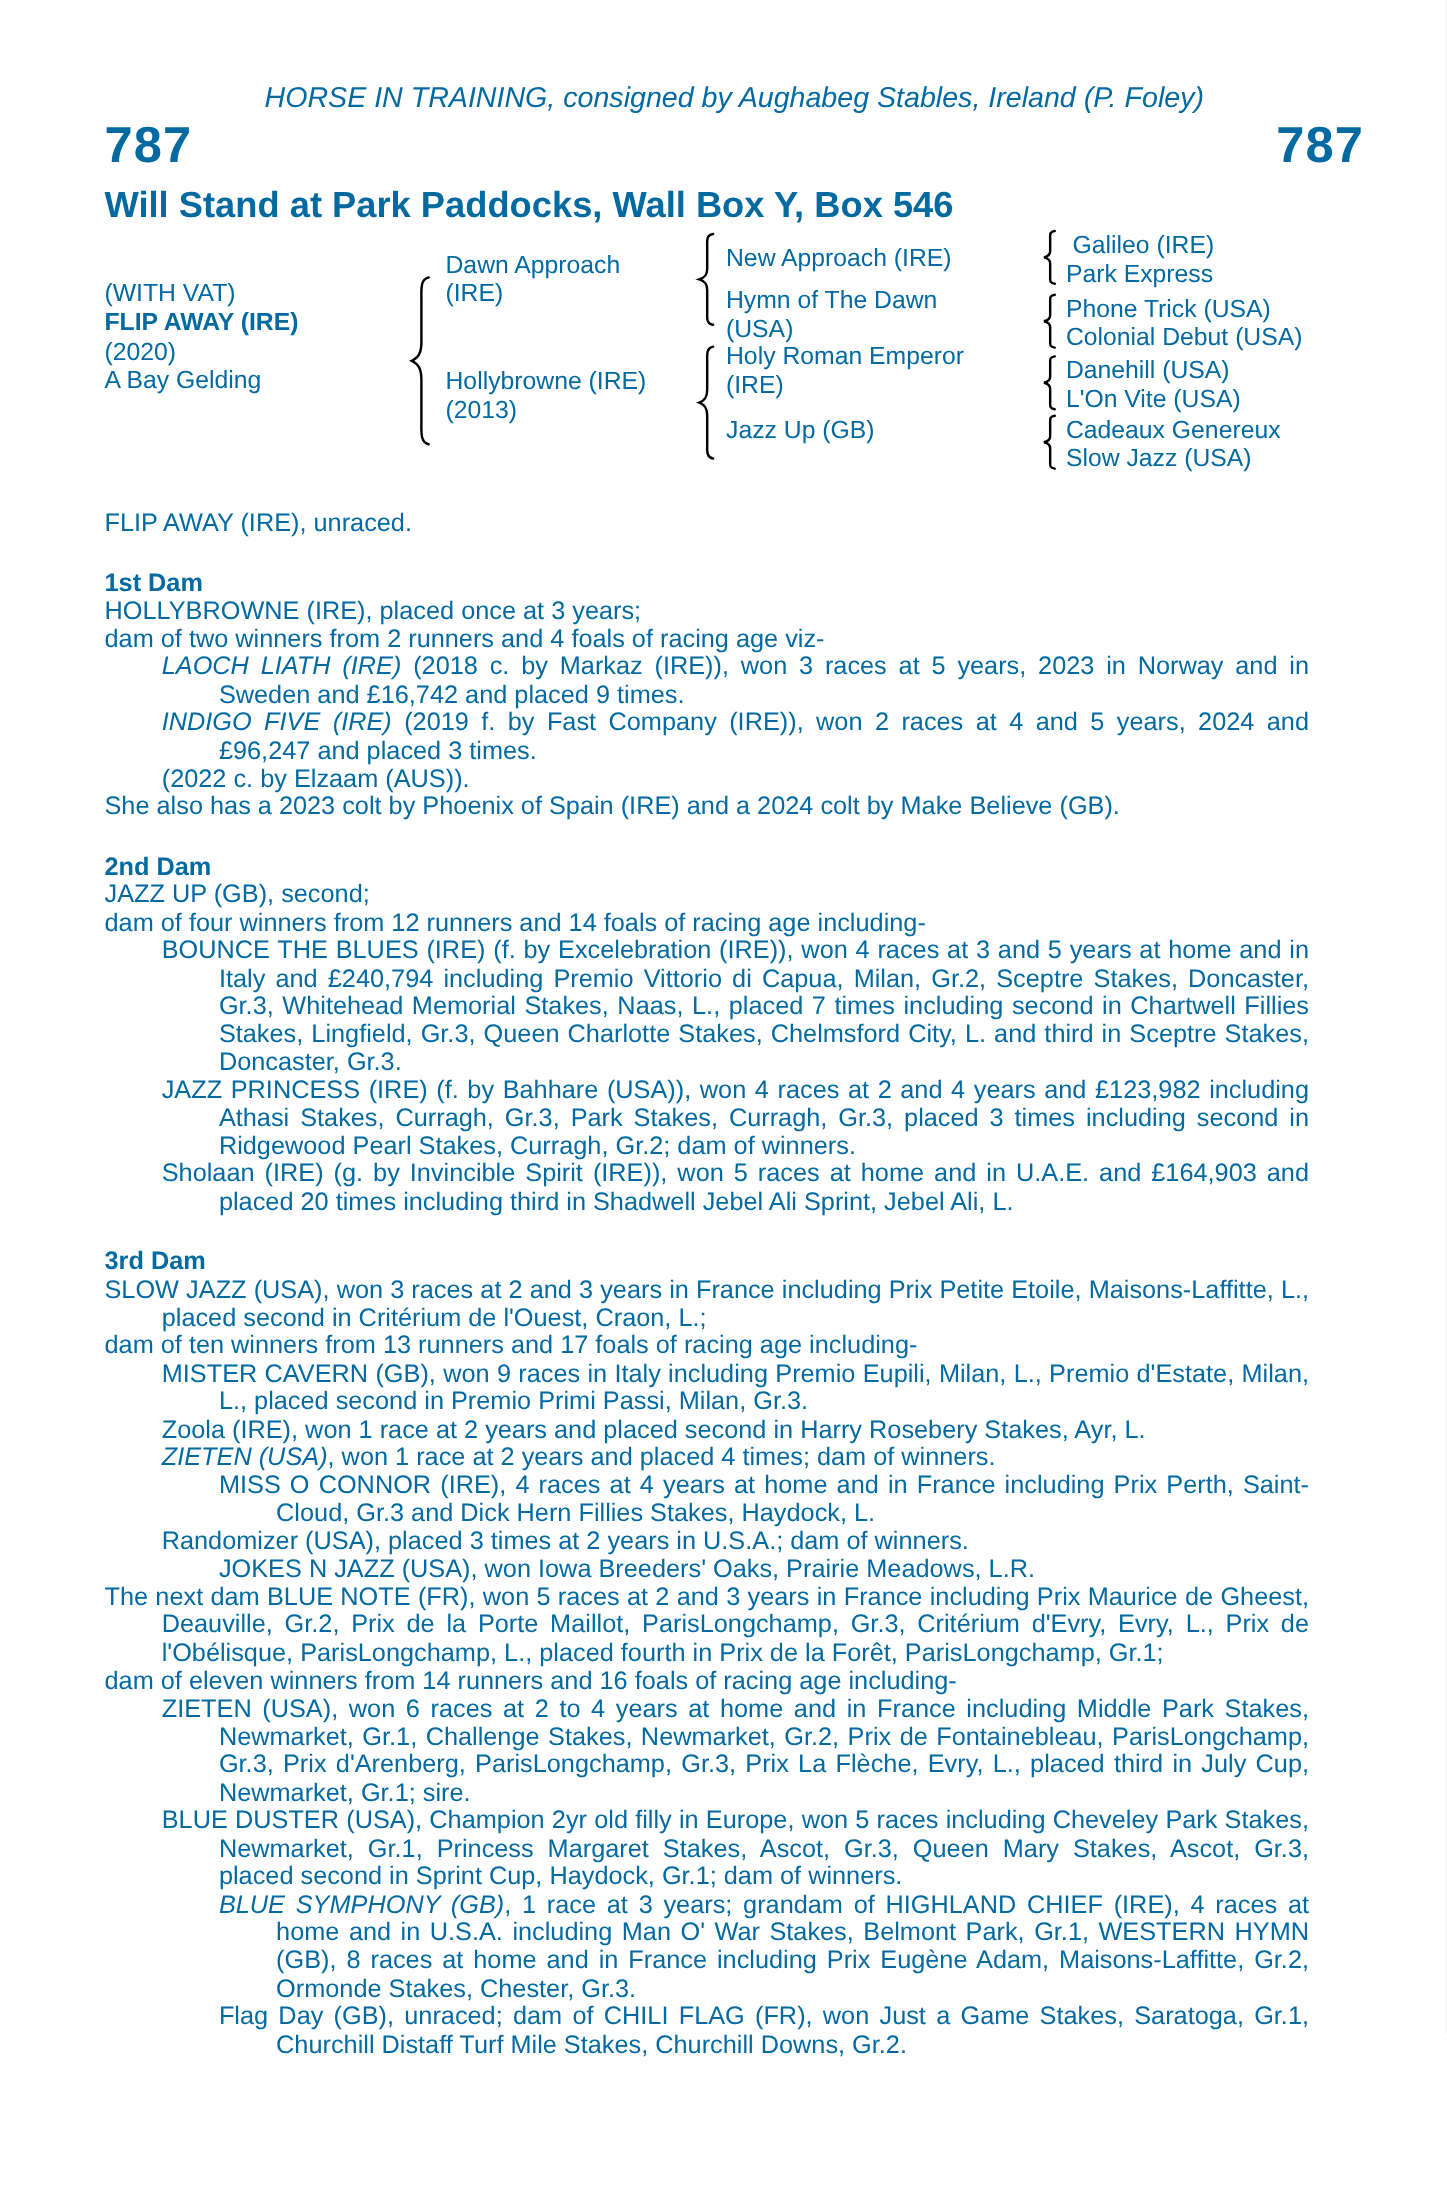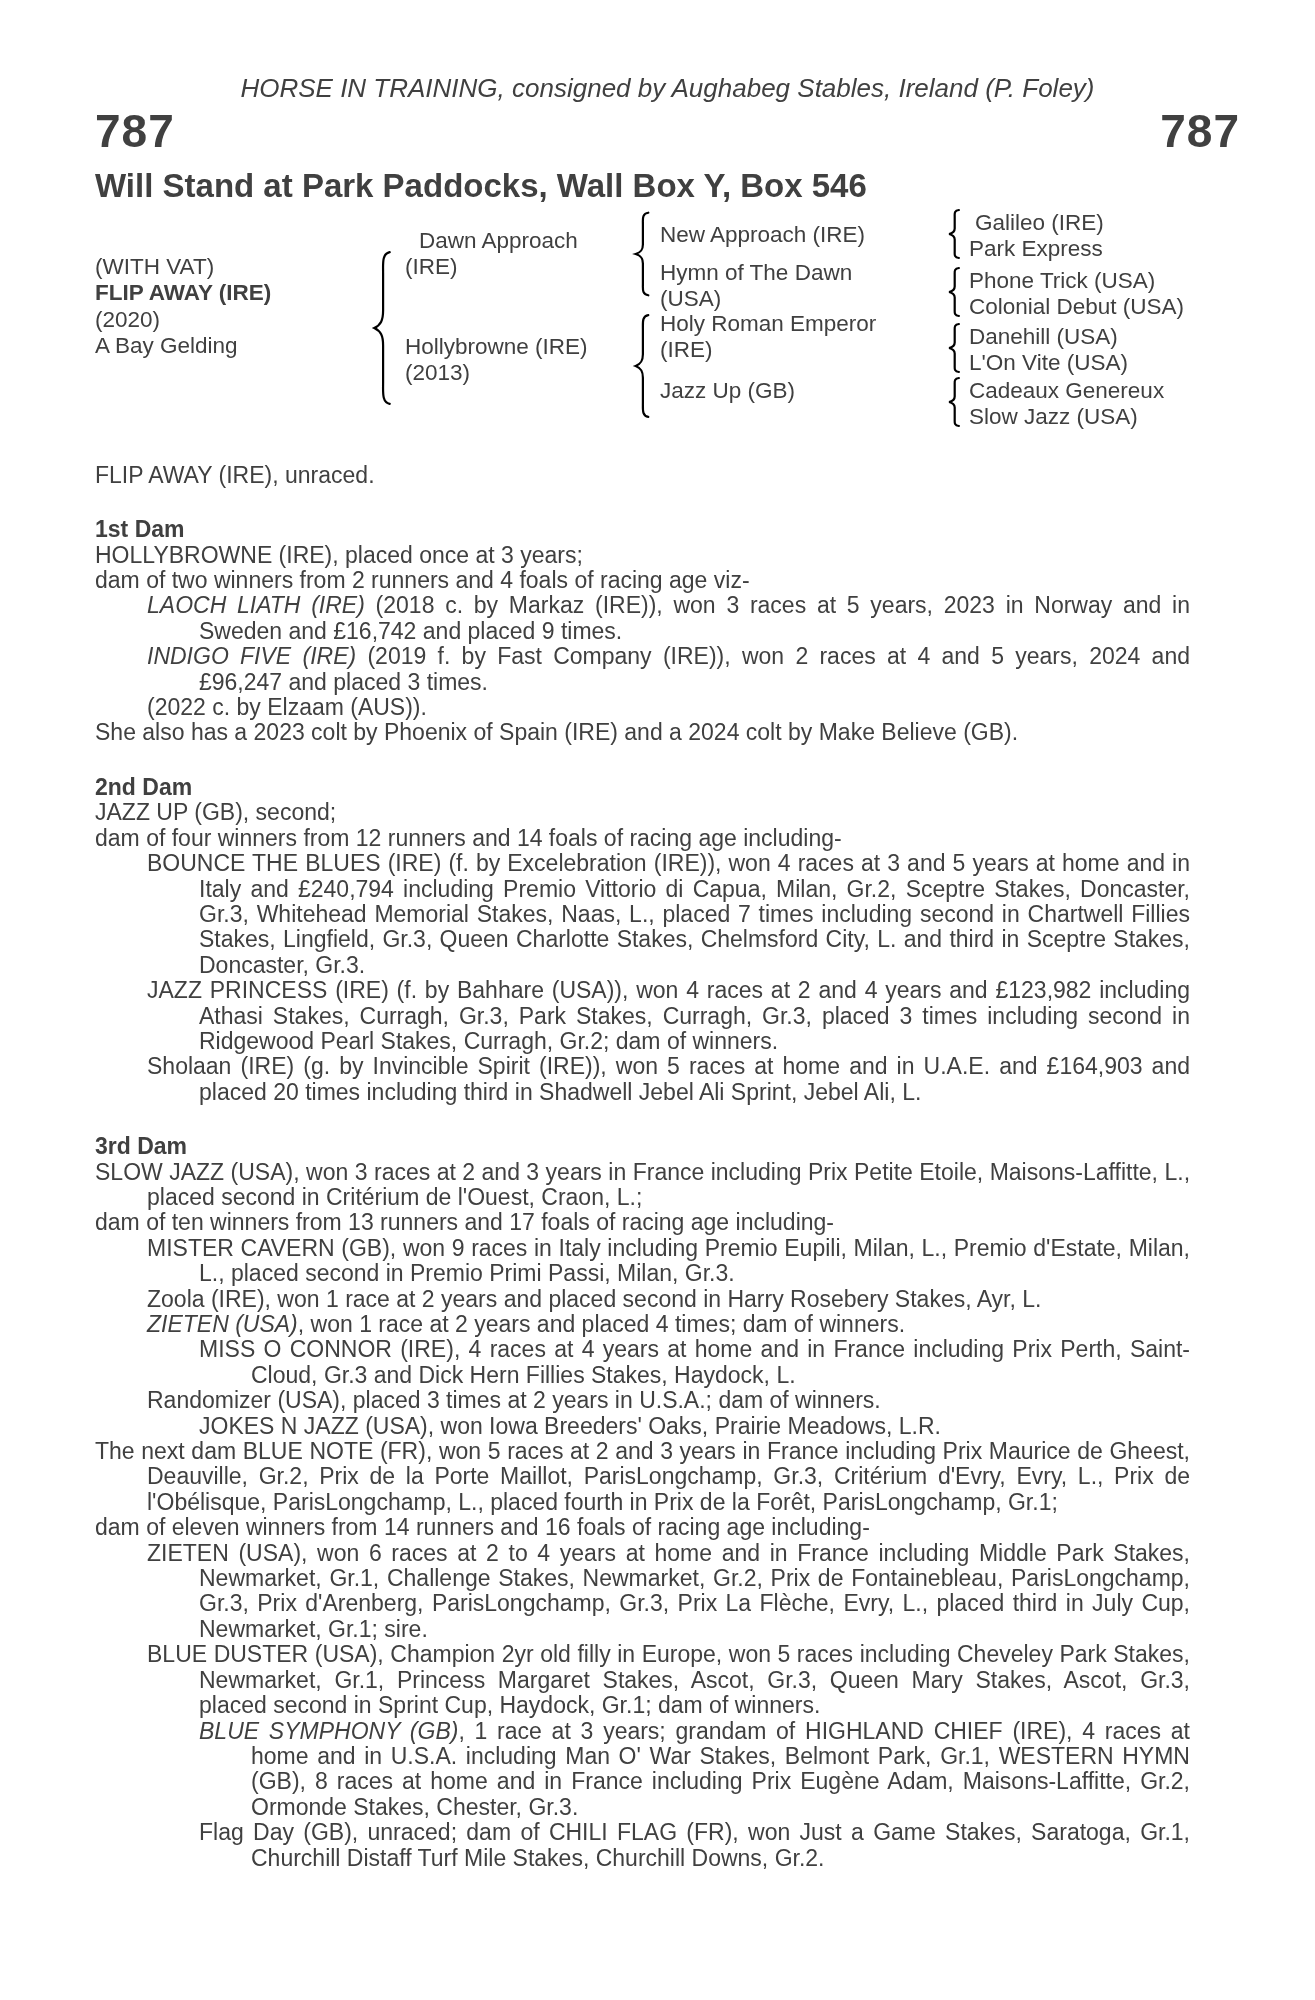--- a/index.html
+++ b/index.html
@@ -1,16 +1,16 @@
 <!DOCTYPE html>
 <html><head>
 <meta charset="utf-8">
 <style>
   html,body{margin:0;padding:0;background:#e8e8e8}
-  .page{position:relative;width:1315px;height:2000px;background:#ffffff;color:#404040;
+  .page{position:relative;width:1315px;height:2000px;background:#ffffff;color:#0369a1;
         font-family:"Liberation Sans",sans-serif;font-size:23px;line-height:25.4px;
         box-sizing:border-box;padding:76px 75px 0 95px;overflow:hidden;margin:0 auto}
   .consign{font-style:italic;font-size:26px;text-align:center;white-space:nowrap}
   .lot-row{display:flex;justify-content:space-between;align-items:center;margin-top:4px;height:52px}
   .lot{font-size:46px;font-weight:bold;line-height:1.05;letter-spacing:1px}
   .stand{font-weight:bold;font-size:33px;margin-top:16px}
   
   .ped{position:relative;height:228px;margin-top:10px;font-size:22.5px}
   .pt{position:absolute;white-space:nowrap;line-height:24px}
   .pt.b{font-weight:bold}
@@ -47,21 +47,21 @@
 
     <div class="pt" style="left:0px;top:46px" data-name="subject-vat-note">(WITH VAT)</div>
     <div class="pt b" style="left:0px;top:72px" data-name="subject-name">FLIP AWAY (IRE)</div>
     <div class="pt" style="left:0px;top:99px" data-name="subject-year-foaled">(2020)</div>
     <div class="pt" style="left:0px;top:125px" data-name="subject-description">A Bay Gelding</div>
 
     <svg class="brace" style="left:276px;top:40px;width:22px;height:158px" viewBox="0 0 20 100" preserveAspectRatio="none" data-name="pedigree-brace-subject">
       <path d="M17 2 C10 3 11 9 11 15 L11 39 C11 45 9 48 3 50 C9 52 11 55 11 61 L11 85 C11 91 10 97 17 98" fill="none" stroke="#000" stroke-width="2.2" vector-effect="non-scaling-stroke" stroke-linecap="round"></path>
     </svg>
 
-    <div class="pt" style="left:324px;top:20px" data-name="sire-name">Dawn Approach</div>
+    <div class="pt" style="left:310px;top:20px" data-name="sire-name">Dawn Approach</div>
     <div class="pt" style="left:310px;top:46px" data-name="sire-suffix">(IRE)</div>
     <div class="pt" style="left:310px;top:126px" data-name="dam-name">Hollybrowne (IRE)</div>
     <div class="pt" style="left:310px;top:152px" data-name="dam-year">(2013)</div>
 
     <svg class="brace" style="left:538px;top:2px;width:18px;height:86px" viewBox="0 0 20 100" preserveAspectRatio="none" data-name="pedigree-brace-sire">
       <path d="M17 2 C10 3 11 9 11 15 L11 39 C11 45 9 48 3 50 C9 52 11 55 11 61 L11 85 C11 91 10 97 17 98" fill="none" stroke="#000" stroke-width="2.2" vector-effect="non-scaling-stroke" stroke-linecap="round"></path>
     </svg>
     <svg class="brace" style="left:538px;top:104px;width:18px;height:106px" viewBox="0 0 20 100" preserveAspectRatio="none" data-name="pedigree-brace-dam">
       <path d="M17 2 C10 3 11 9 11 15 L11 39 C11 45 9 48 3 50 C9 52 11 55 11 61 L11 85 C11 91 10 97 17 98" fill="none" stroke="#000" stroke-width="2.2" vector-effect="non-scaling-stroke" stroke-linecap="round"></path>
     </svg>

